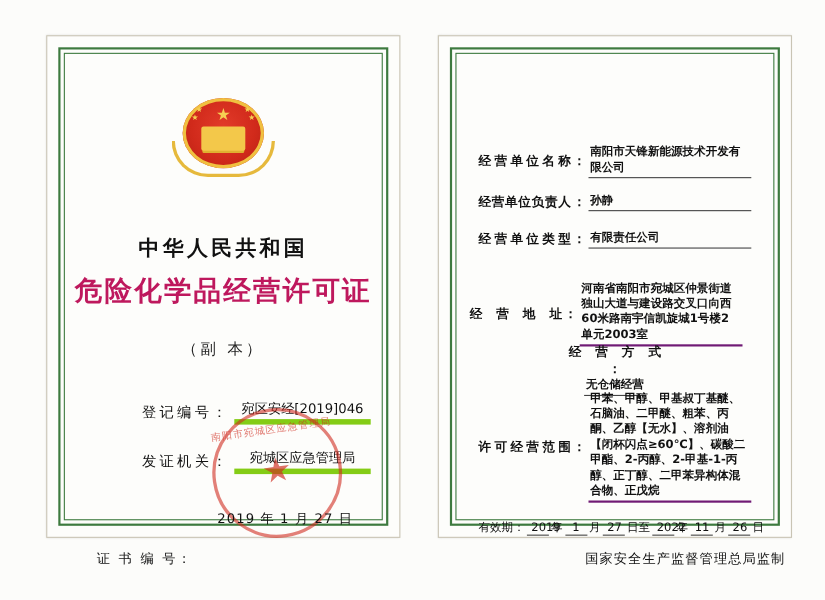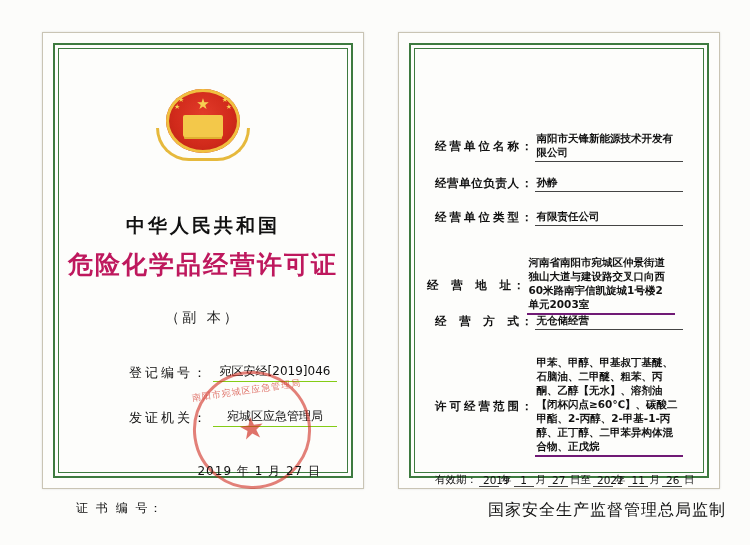--- a/index.html
+++ b/index.html
@@ -82,21 +82,21 @@
   .subtitle{
     position:absolute;left:0;right:0;top:276px;text-align:center;
     font-size:14px;letter-spacing:3px;color:#222;
   }
   .field-row{
     position:absolute;display:flex;align-items:center;
     font-size:13px;color:#111;
   }
   .field-row .lbl{letter-spacing:3px;white-space:nowrap;}
   .field-row .val{
-    border-bottom:1px solid #84cc16;min-width:118px;margin-left:4px;
+    border-bottom:5px solid #84cc16;min-width:118px;margin-left:4px;
     padding:0 3px 1px 3px;font-size:12px;text-align:center;
     font-family:"DejaVu Sans","Liberation Sans",sans-serif;
   }
   #reg-row{left:86px;top:330px;}
   #issuer-row{left:86px;top:375px;}
   .date-line{
     position:absolute;right:42px;top:430px;font-size:12px;color:#111;
     letter-spacing:1px;
   }
   
@@ -131,38 +131,38 @@
   .r-field .rval{
     flex:1;border-bottom:1px solid #444;padding:0 2px 2px 2px;
     font-size:10.5px;line-height:14px;color:#111;
     min-height:14px;
   }
   .r-field .rval.multi{border-bottom:2px solid #701a75;}
   #r-name{left:36px;top:98px;width:248px;}
   #r-person{left:36px;top:142px;width:248px;}
   #r-type{left:36px;top:176px;width:248px;}
   #r-addr{left:28px;top:222px;width:248px;}
-  #r-mode{left:36px;top:280px;width:248px;}
+  #r-mode{left:36px;top:280px;width:248px;flex-direction:column;}
   #r-scope{left:36px;top:322px;width:248px;}
   .r-valid{
     position:absolute;left:36px;top:440px;width:252px;
     font-size:10.5px;color:#111;display:flex;align-items:center;gap:2px;
     white-space:nowrap;
   }
   .r-valid u{border-bottom:1px solid #444;text-decoration:none;padding:0 4px;display:inline-block;min-width:12px;text-align:center;}
 
   
   .footer-left{
-    position:absolute;left:76px;top:500px;font-size:12px;color:#111;letter-spacing:2px;
+    position:absolute;left:88px;top:500px;font-size:12px;color:#111;letter-spacing:2px;
   }
   .footer-left .num{
     display:inline-block;min-width:90px;border-bottom:0;margin-left:6px;
   }
   .footer-right{
-    position:absolute;right:24px;top:500px;font-size:16px;color:#111;letter-spacing:1px;
+    position:absolute;right:36px;top:500px;font-size:12px;color:#111;letter-spacing:1px;
   }
 </style>
 </head>
 <body>
 
 <div class="page">
 
   <div class="cert" id="cert-left">
     <div class="cert-inner"></div>
 

